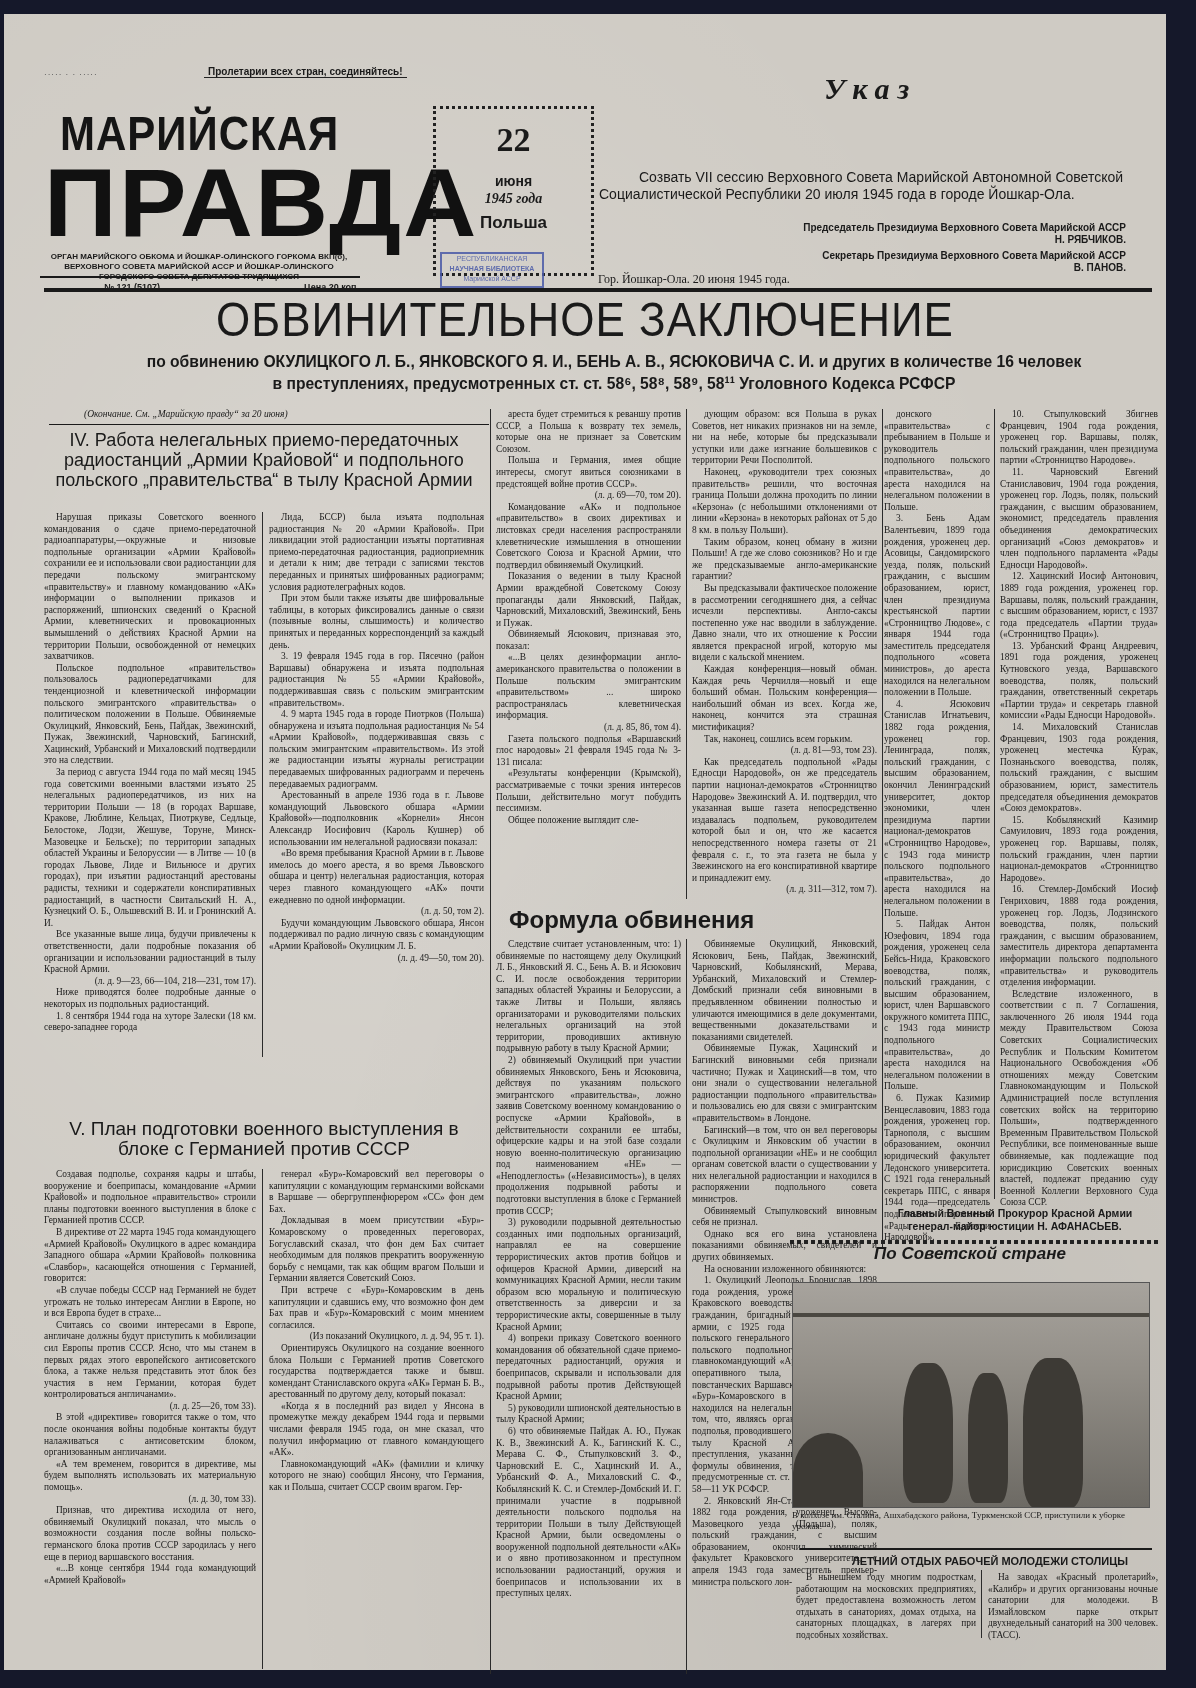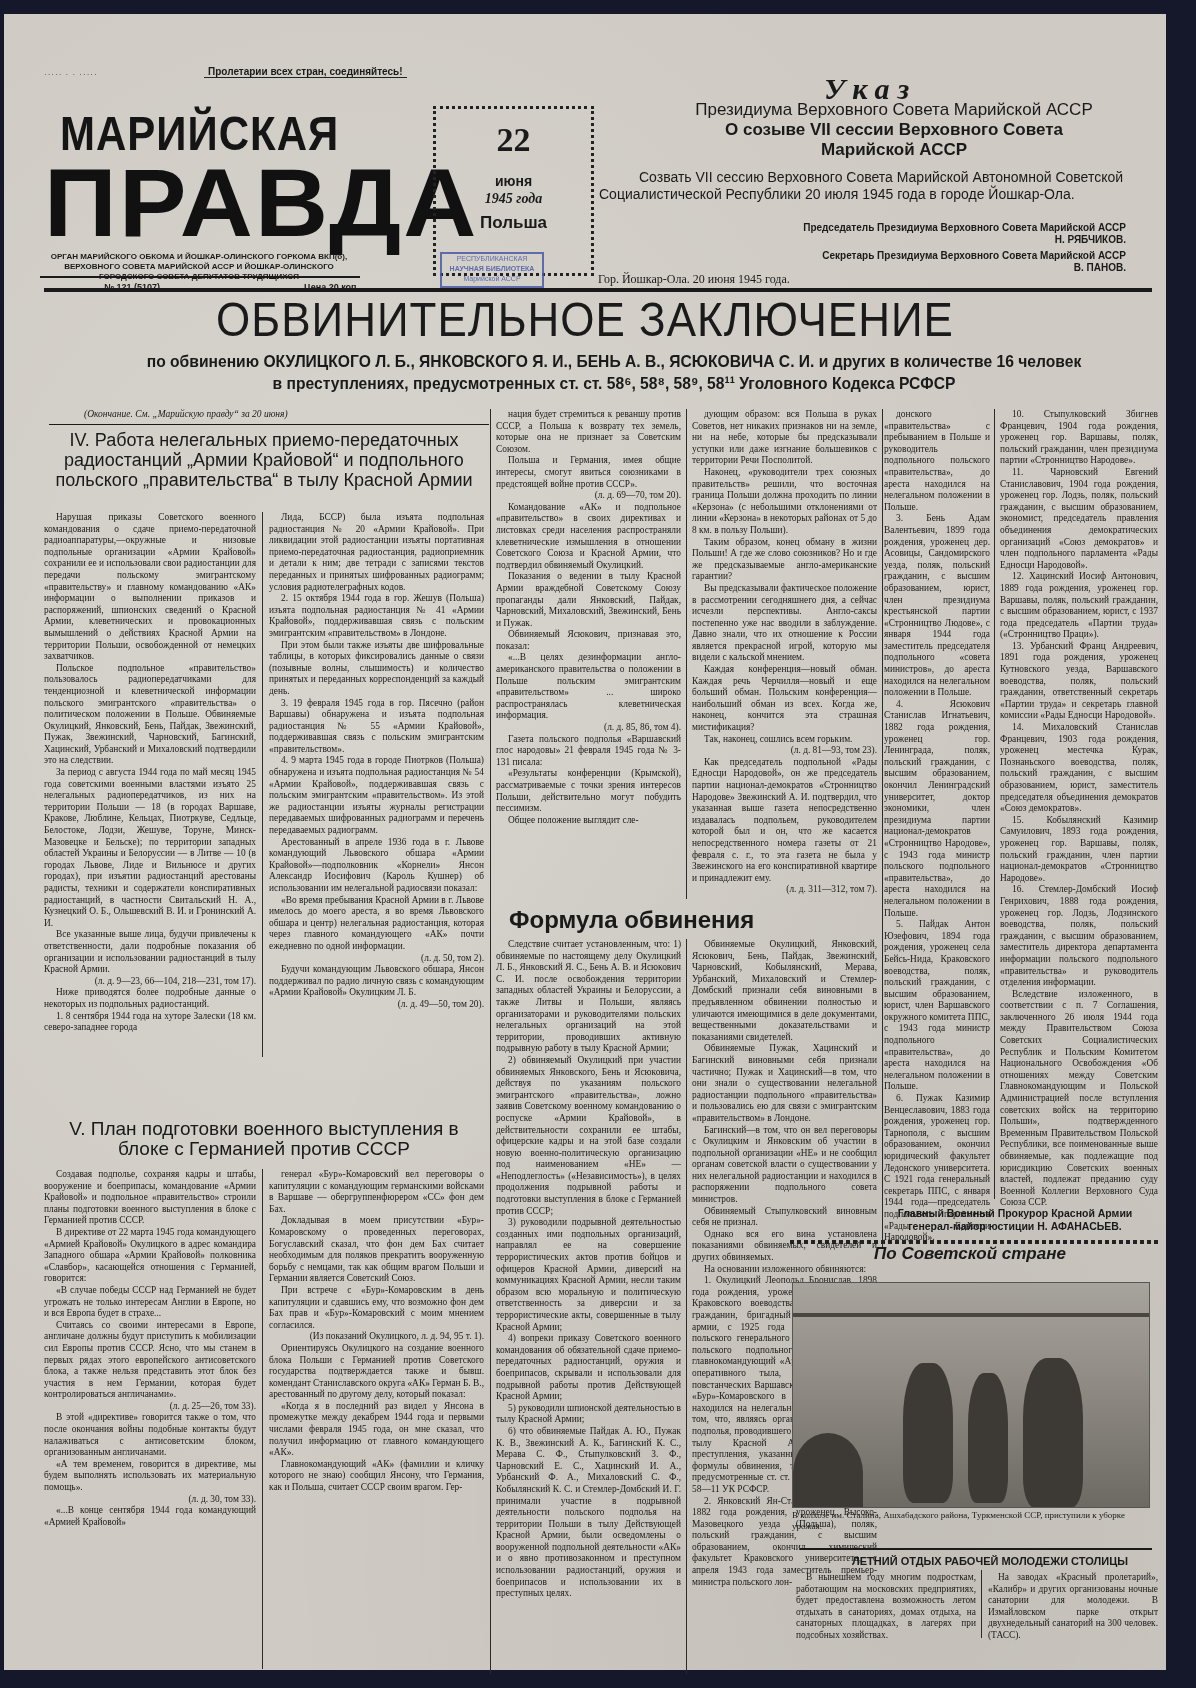--- a/index.html
+++ b/index.html
@@ -63,25 +63,20 @@
     <div class="y">1945 года</div>
     <div class="w">Польша</div>
   </div>
   <div class="abs stamp">
     <div>РЕСПУБЛИКАНСКАЯ</div>
     <div style="font-weight:bold;">НАУЧНАЯ БИБЛИОТЕКА</div>
     <div>Марийской АССР</div>
   </div>
 
   <div class="abs ukaz-title">Указ</div>
-  <div class="abs ukaz-sub">
-    <div>Президиума Верховного Совета Марийской АССР</div>
-    <div style="font-weight:bold;">О созыве VII сессии Верховного Совета</div>
-    <div style="font-weight:bold;">Марийской АССР</div>
-  </div>
   <div class="abs ukaz-body">Созвать VII сессию Верховного Совета Марийской Автономной Советской Социалистической Республики 20 июля 1945 года в городе Йошкар-Ола.</div>
   <div class="abs ukaz-sign" style="top:208px;">
     <div>Председатель Президиума Верховного Совета Марийской АССР</div>
     <div>Н. РЯБЧИКОВ.</div>
   </div>
   <div class="abs ukaz-sign" style="top:236px;">
     <div>Секретарь Президиума Верховного Совета Марийской АССР</div>
     <div>В. ПАНОВ.</div>
   </div>
   <div class="abs ukaz-place">Гор. Йошкар-Ола. 20 июня 1945 года.</div>
@@ -103,58 +98,58 @@
     <p>Польское подпольное «правительство» пользовалось радиопередатчиками для тенденциозной и клеветнической информации польского эмигрантского «правительства» о политическом положении в Польше. Обвиняемые Окулицкий, Янковский, Бень, Пайдак, Звежинский, Пужак, Звежинский, Чарновский, Багинский, Хацинский, Урбанский и Михаловский подтвердили это на следствии.</p>
     <p>За период с августа 1944 года по май месяц 1945 года советскими военными властями изъято 25 нелегальных радиопередатчиков, из них на территории Польши — 18 (в городах Варшаве, Кракове, Люблине, Кельцах, Пиотркуве, Седльце, Белостоке, Лодзи, Жешуве, Торуне, Минск-Мазовецке и Бельске); по территории западных областей Украины и Белоруссии — в Литве — 10 (в городах Львове, Лиде и Вильнюсе и других городах), при изъятии радиостанций арестованы радисты, техники и содержатели конспиративных радиостанций, в частности Свитальский Н. А., Кузнецкий О. Б., Ольшевский В. И. и Гронинский А. И.</p>
     <p>Все указанные выше лица, будучи привлечены к ответственности, дали подробные показания об организации и использовании радиостанций в тылу Красной Армии.</p>
     <p class="ref">(л. д. 9—23, 66—104, 218—231, том 17).</p>
     <p>Ниже приводятся более подробные данные о некоторых из подпольных радиостанций.</p>
     <p>1. 8 сентября 1944 года на хуторе Залески (18 км. северо-западнее города</p>
   </div>
   <div class="abs vline" style="left:258px;top:498px;height:545px;"></div>
   <div class="abs col" style="left:265px;top:498px;width:215px;height:545px;">
     <p>Лида, БССР) была изъята подпольная радиостанция № 20 «Армии Крайовой». При ликвидации этой радиостанции изъяты портативная приемо-передаточная радиостанция, радиоприемник и детали к ним; две тетради с записями текстов переданных и принятых шифрованных радиограмм; условия радиотелеграфных кодов.</p>
-    <p>2. 15 октября 1944 года в гор. Жешув (Польша) изъята подпольная радиостанция № 41 «Армии Крайовой», поддерживавшая связь с польским эмигрантским «правительством» в Лондоне.</p>
     <p>При этом были также изъяты две шифровальные таблицы, в которых фиксировались данные о связи (позывные волны, слышимость) и количество принятых и переданных корреспонденций за каждый день.</p>
     <p>3. 19 февраля 1945 года в гор. Пясечно (район Варшавы) обнаружена и изъята подпольная радиостанция № 55 «Армии Крайовой», поддерживавшая связь с польским эмигрантским «правительством».</p>
     <p>4. 9 марта 1945 года в городе Пиотрков (Польша) обнаружена и изъята подпольная радиостанция № 54 «Армии Крайовой», поддерживавшая связь с польским эмигрантским «правительством». Из этой же радиостанции изъяты журналы регистрации передаваемых шифрованных радиограмм и перечень передаваемых радиограмм.</p>
     <p>Арестованный в апреле 1936 года в г. Львове командующий Львовского обшара «Армии Крайовой»—подполковник «Корнели» Янсон Александр Иосифович (Кароль Кушнер) об использовании им нелегальной радиосвязи показал:</p>
     <p>«Во время пребывания Красной Армии в г. Львове имелось до моего ареста, я во время Львовского обшара и центр) нелегальная радиостанция, которая через главного командующего «АК» почти ежедневно по одной информации.</p>
     <p class="ref">(л. д. 50, том 2).</p>
     <p>Будучи командующим Львовского обшара, Янсон поддерживал по радио личную связь с командующим «Армии Крайовой» Окулицким Л. Б.</p>
     <p class="ref">(л. д. 49—50, том 20).</p>
   </div>
 
   <div class="abs sechead" style="left:60px;top:1105px;width:400px;font-size:19px;">V. План подготовки военного выступления в блоке с Германией против СССР</div>
   <div class="abs col" style="left:40px;top:1155px;width:212px;height:505px;">
     <p>Создавая подполье, сохраняя кадры и штабы, вооружение и боеприпасы, командование «Армии Крайовой» и подпольное «правительство» строили планы подготовки военного выступления в блоке с Германией против СССР.</p>
     <p>В директиве от 22 марта 1945 года командующего «Армией Крайовой» Окулицкого в адрес командира Западного обшара «Армии Крайовой» полковника «Славбор», касающейся отношения с Германией, говорится:</p>
     <p>«В случае победы СССР над Германией не будет угрожать не только интересам Англии в Европе, но и вся Европа будет в страхе...</p>
     <p>Считаясь со своими интересами в Европе, англичане должны будут приступить к мобилизации сил Европы против СССР. Ясно, что мы станем в первых рядах этого европейского антисоветского блока, а также нельзя представить этот блок без участия в нем Германии, которая будет контролироваться англичанами».</p>
     <p class="ref">(л. д. 25—26, том 33).</p>
     <p>В этой «директиве» говорится также о том, что после окончания войны подобные контакты будут налаживаться с антисоветским блоком, организованным англичанами.</p>
     <p>«А тем временем, говорится в директиве, мы будем выполнять использовать их материальную помощь».</p>
     <p class="ref">(л. д. 30, том 33).</p>
+    <p>Признав, что директива исходила от него, обвиняемый Окулицкий показал, что мысль о возможности создания после войны польско-германского блока против СССР зародилась у него еще в период варшавского восстания.</p>
     <p>«...В конце сентября 1944 года командующий «Армией Крайовой»</p>
   </div>
   <div class="abs vline" style="left:258px;top:1155px;height:500px;"></div>
   <div class="abs col" style="left:265px;top:1155px;width:215px;height:505px;">
     <p>генерал «Бур»-Комаровский вел переговоры о капитуляции с командующим германскими войсками в Варшаве — обергруппенфюрером «СС» фон дем Бах.</p>
     <p>Докладывая в моем присутствии «Бур»-Комаровскому о проведенных переговорах, Богуславский сказал, что фон дем Бах считает необходимым для поляков прекратить вооруженную борьбу с немцами, так как общим врагом Польши и Германии является Советский Союз.</p>
     <p>При встрече с «Бур»-Комаровским в день капитуляции и сдавшись ему, что возможно фон дем Бах прав и «Бур»-Комаровский с моим мнением согласился.</p>
     <p class="ref">(Из показаний Окулицкого, л. д. 94, 95 т. 1).</p>
     <p>Ориентируясь Окулицкого на создание военного блока Польши с Германией против Советского государства подтверждается также и бывш. комендант Станиславского округа «АК» Герман Б. В., арестованный по другому делу, который показал:</p>
     <p>«Когда я в последний раз видел у Янсона в промежутке между декабрем 1944 года и первыми числами февраля 1945 года, он мне сказал, что получил информацию от главного командующего «АК».</p>
     <p>Главнокомандующий «АК» (фамилии и кличку которого не знаю) сообщил Янсону, что Германия, как и Польша, считает СССР своим врагом. Гер-</p>
   </div>
 
   <div class="abs vline" style="left:486px;top:395px;height:1265px;"></div>
 
   <div class="abs col" style="left:492px;top:395px;width:185px;height:490px;">
-    <p>нация будет стремиться к реваншу против СССР, а Польша к возврату тех земель, которые она не признает за Советским Союзом.</p>
+    <p>ареста будет стремиться к реваншу против СССР, а Польша к возврату тех земель, которые она не признает за Советским Союзом.</p>
     <p>Польша и Германия, имея общие интересы, смогут явиться союзниками в предстоящей войне против СССР».</p>
     <p class="ref">(л. д. 69—70, том 20).</p>
     <p>Командование «АК» и подпольное «правительство» в своих директивах и листовках среди населения распространяли клеветнические измышления в отношении Советского Союза и Красной Армии, что подтвердил обвиняемый Окулицкий.</p>
     <p>Показания о ведении в тылу Красной Армии враждебной Советскому Союзу пропаганды дали Янковский, Пайдак, Чарновский, Михаловский, Звежинский, Бень и Пужак.</p>
     <p>Обвиняемый Ясюкович, признавая это, показал:</p>
     <p>«...В целях дезинформации англо-американского правительства о положении в Польше польским эмигрантским «правительством» ... широко распространялась клеветническая информация.</p>
     <p class="ref">(л. д. 85, 86, том 4).</p>
     <p>Газета польского подполья «Варшавский глос народовы» 21 февраля 1945 года № 3-131 писала:</p>
     <p>«Результаты конференции (Крымской), рассматриваемые с точки зрения интересов Польши, действительно могут побудить пессимизм.</p>
     <p>Общее положение выглядит сле-</p>

